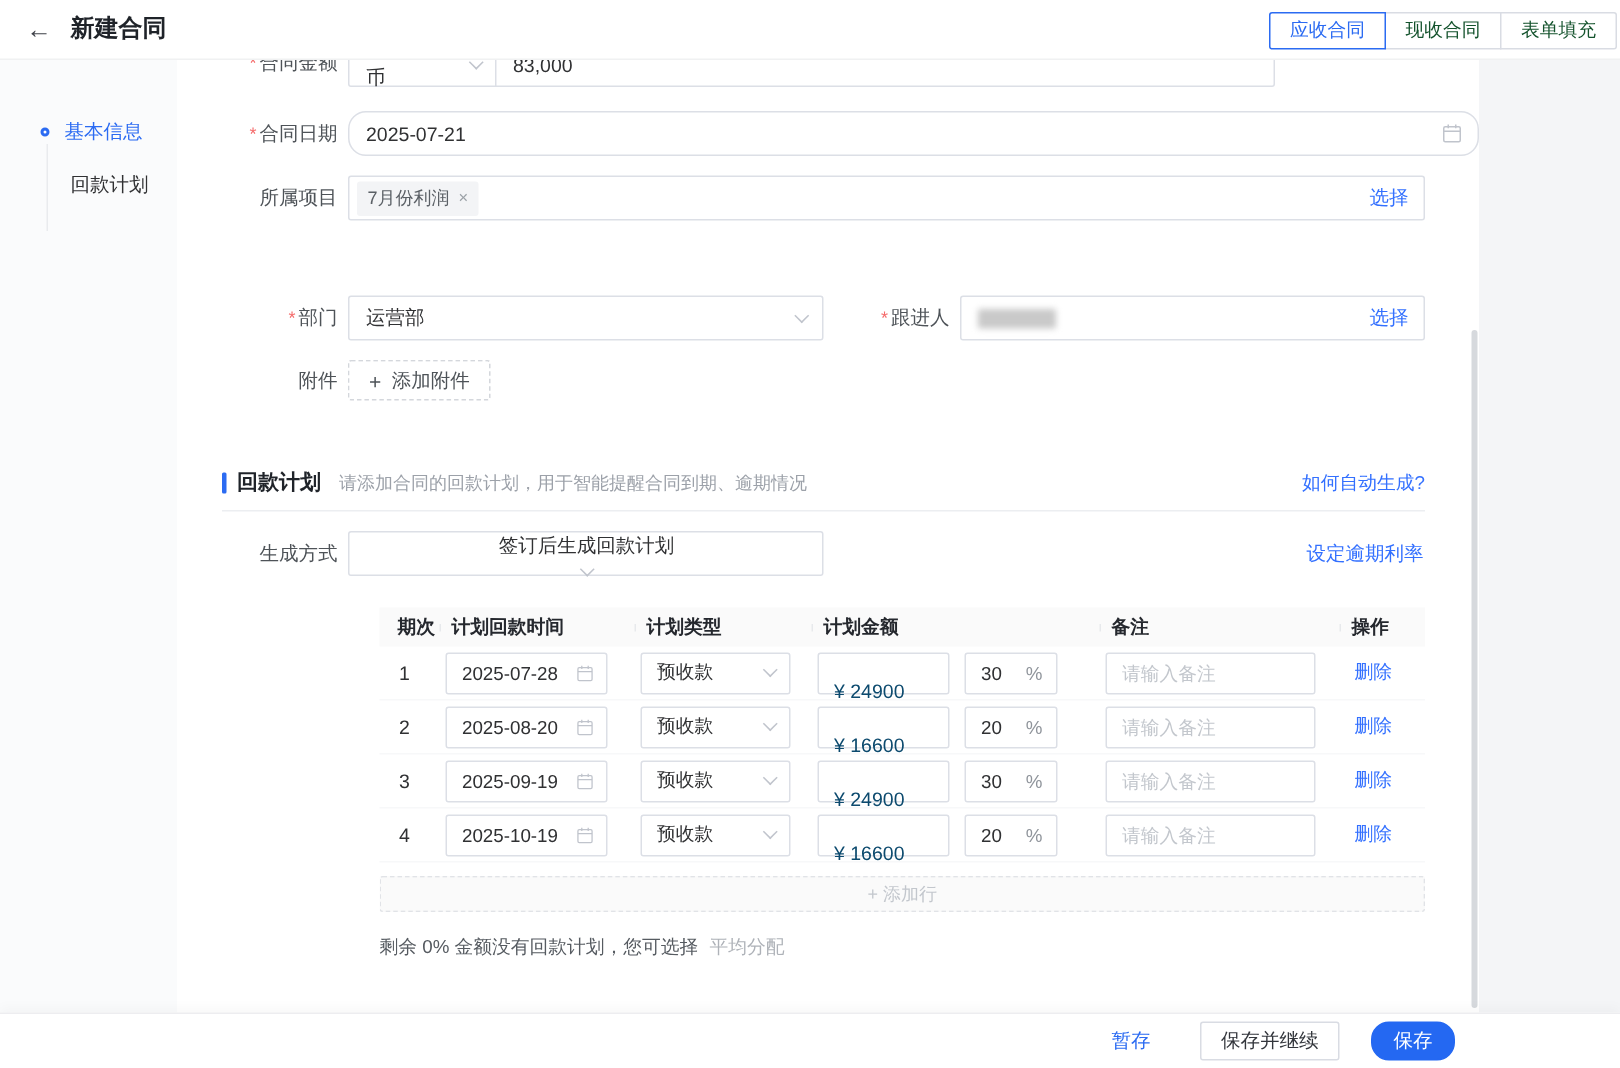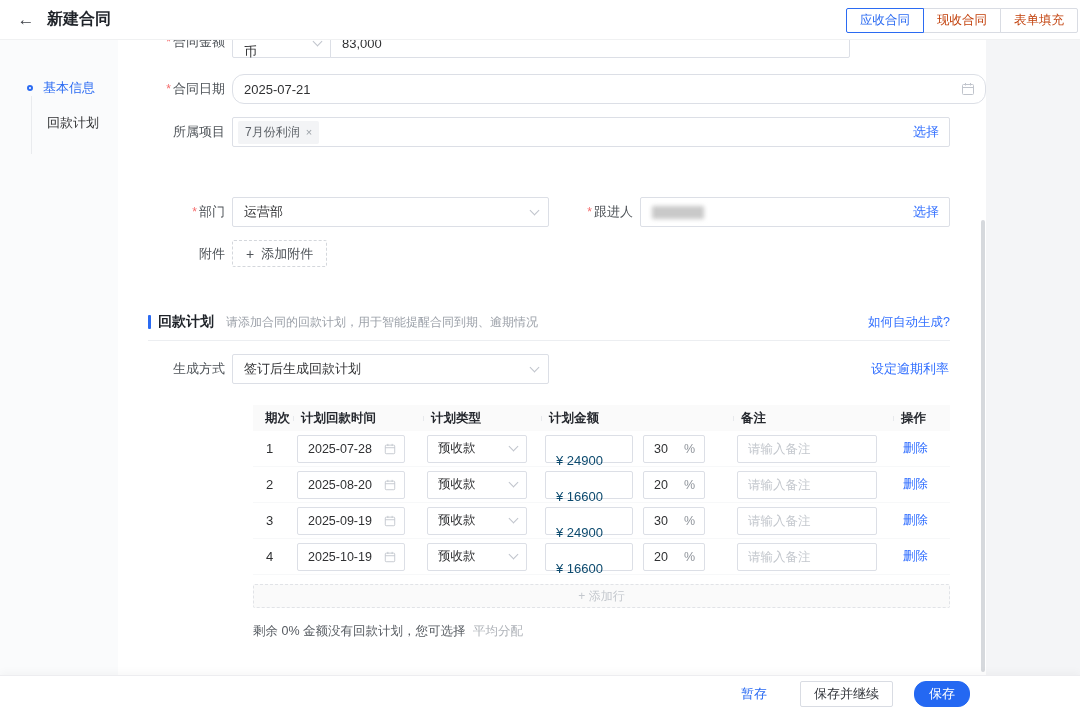--- a/index.html
+++ b/index.html
@@ -10,21 +10,21 @@
     font-size:13px;
   }
   
   .topbar { position:absolute; top:0; left:0; width:1080px; height:40px;
     background:#fff; border-bottom:1px solid #f0f1f2; display:flex; align-items:center; z-index:5;}
   .back { width:20px; height:20px; margin-left:16px; font-size:17px; line-height:20px;
     color:#40434a; text-align:center; cursor:pointer; }
   .page-title { margin-left:11px; font-size:16px; font-weight:bold; color:#1f2329; }
   .mode-group { position:absolute; right:2px; top:8px; display:flex; }
   .mode-btn { height:25px; padding:0 13px; background:#fff; border:1px solid #d9dce3;
-    font-size:12.5px; color:#c2410c; line-height:23px; margin-left:-1px; cursor:pointer; position:relative; }
+    font-size:12.5px; color:#14532d; line-height:23px; margin-left:-1px; cursor:pointer; position:relative; }
   .mode-btn:first-child { border-radius:2px 0 0 2px; }
   .mode-btn:last-child { border-radius:0 2px 2px 0; }
   .mode-btn.active { color:#2b6bf2; border-color:#2b6bf2; z-index:2; }
   
   .rail { position:absolute; top:40px; left:0; width:118px; bottom:37px; background:#fafbfc; }
   .rail-line { position:absolute; left:31px; top:56px; width:1px; height:58px; background:#e9ebee; }
   .rail-item { position:absolute; left:0; width:118px; height:20px; display:flex; align-items:center; cursor:pointer; }
   .rail-item .dot { width:6px; height:6px; border:2px solid #2b6bf2; border-radius:50%;
     background:#fff; margin-left:27px; }
   .rail-item .rail-label { margin-left:10px; font-size:13px; color:#303133; }
@@ -70,21 +70,21 @@
     background:#fff; cursor:pointer; }
   .attach-btn .plus { margin-right:7px; color:#4e5358; font-size:14px; }
   
   .section-head { margin:46px 36px 0 30px; display:flex; align-items:center; position:relative; }
   .sec-bar { width:3px; height:14px; background:#2b6bf2; border-radius:1px; }
   .sec-title { font-size:14px; font-weight:bold; color:#1f2329; margin-left:7px; }
   .sec-sub { font-size:12px; color:#9ca1a9; margin-left:12px; }
   .sec-link { position:absolute; right:0; font-size:12.5px; }
   .sec-divider { margin:9px 36px 0 30px; border-bottom:1px solid #eceef1; }
   .row-generate { margin-top:13px; }
-  .gen-select { width:317px; margin-left:7px; padding:0 10px 0 11px; justify-content:space-between; cursor:pointer; }
+  .gen-select { width:317px; margin-left:7px; padding:0 10px 0 11px; justify-content:space-between; cursor:pointer;flex-direction:column; }
   .rate-link { margin-left:auto; margin-right:37px; font-size:13px; }
   
   .ptable { margin:21px 0 0 135px; width:697px; font-size:13px; }
   .t-head { display:grid; grid-template-columns:40px 130px 118px 192px 160px 57px;
     background:#fafafa; height:26px; align-items:center; }
   .t-head .th { font-size:12.5px; color:#25282e; font-weight:bold; padding-left:8px; position:relative; }
   .t-head .th:first-child { padding-left:12px; }
   .t-head .th + .th::before { content:""; position:absolute; left:0; top:6px; bottom:6px; width:1px; background:#e7e9ec; }
   .t-row { display:grid; grid-template-columns:40px 130px 118px 192px 160px 57px;
     height:36px; align-items:center; border-bottom:1px solid #f7f8f9; }

